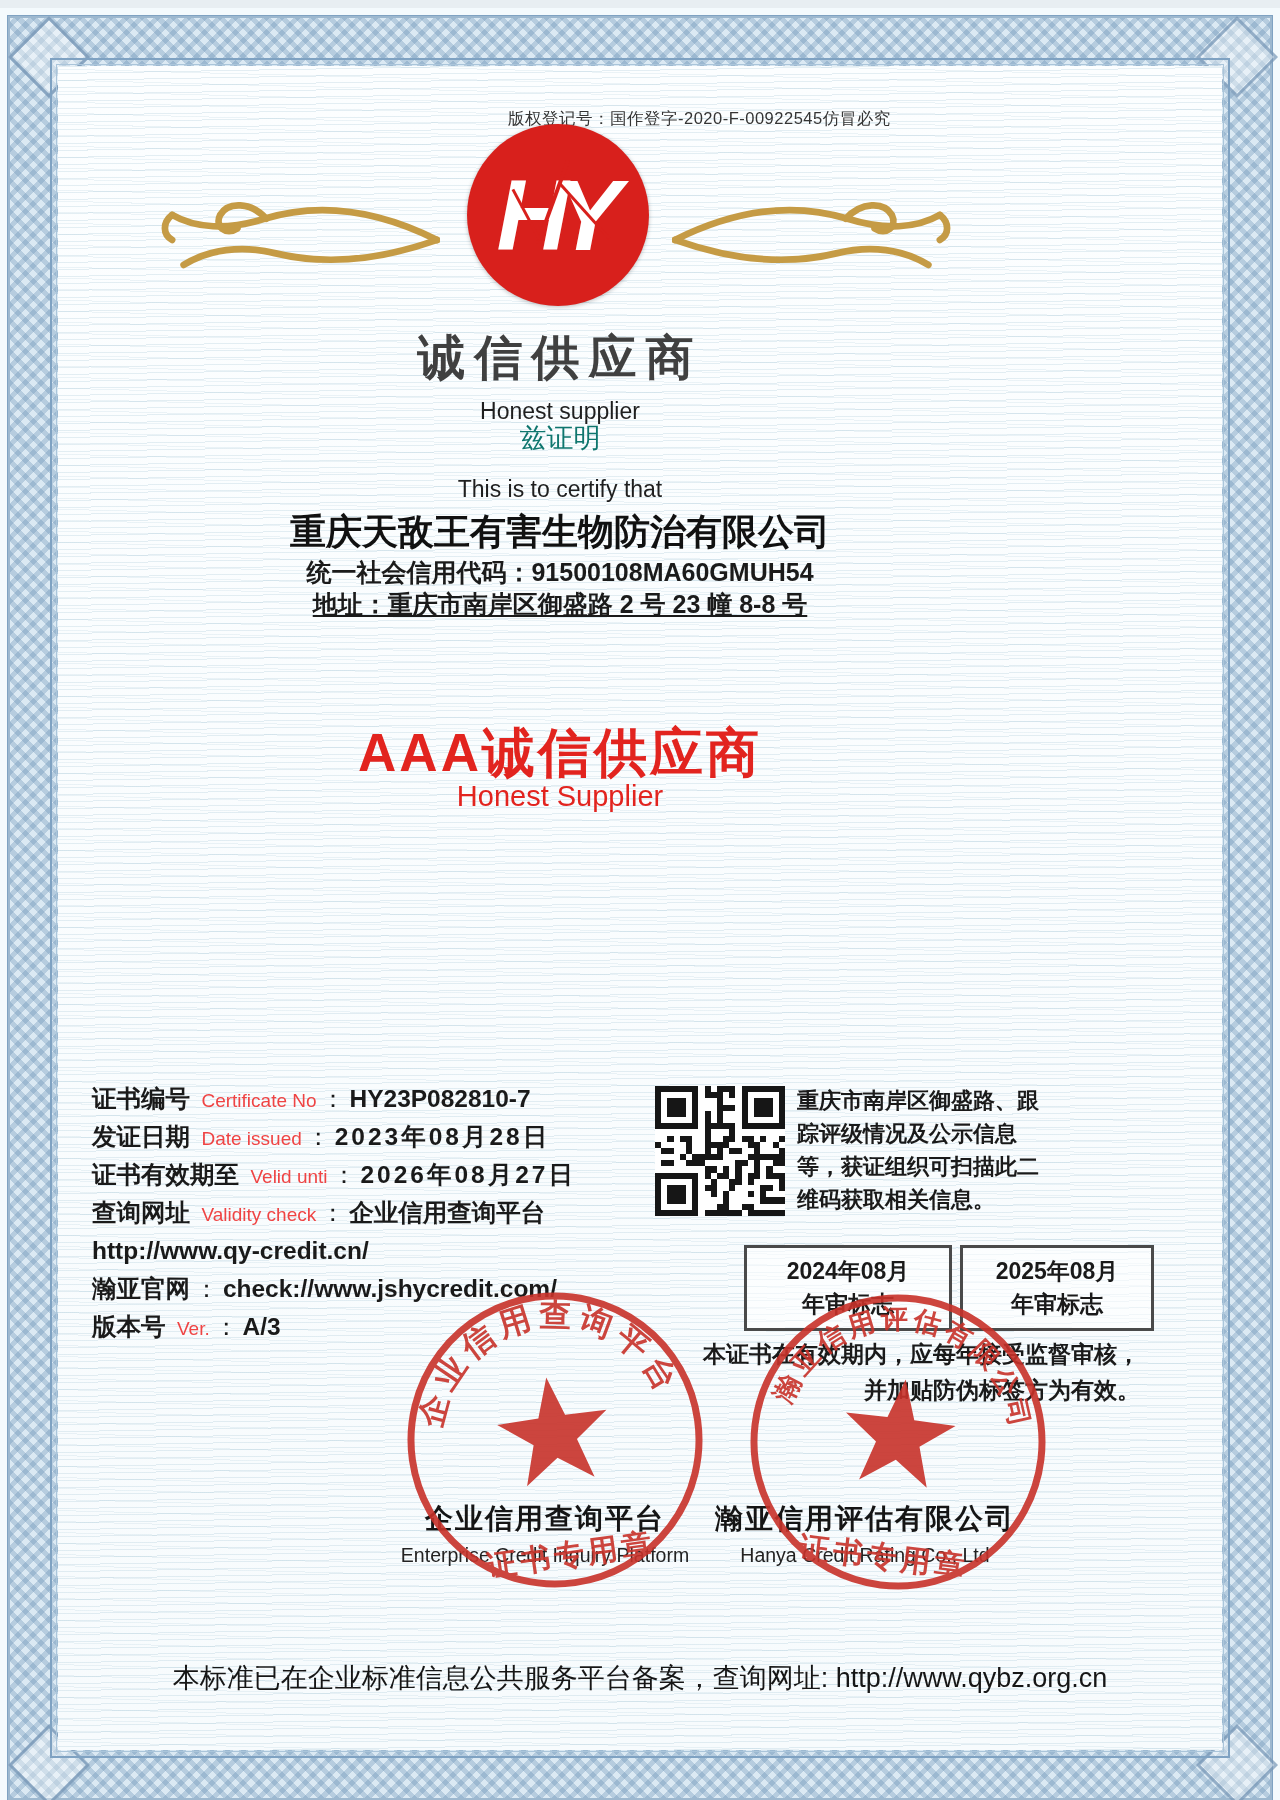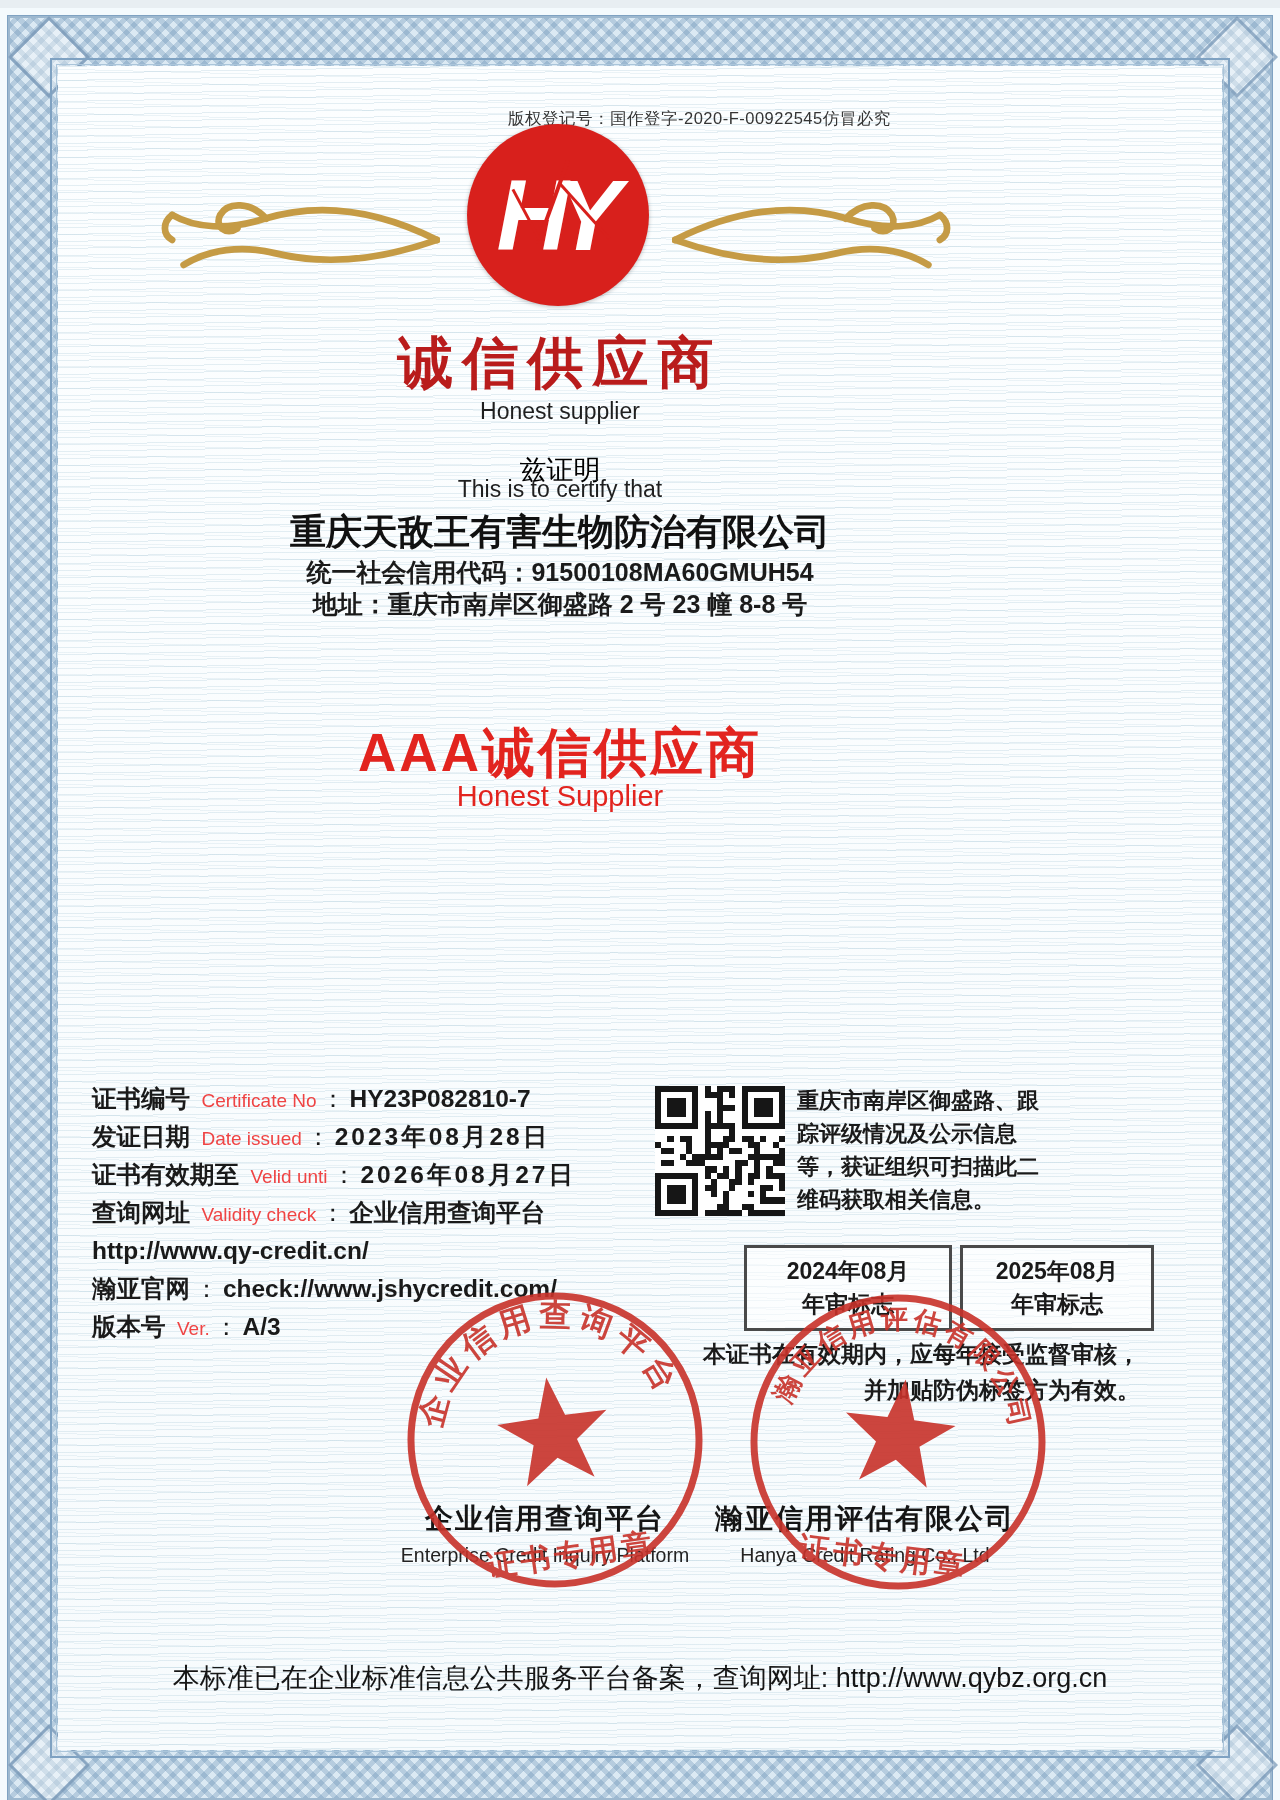--- a/index.html
+++ b/index.html
@@ -40,27 +40,27 @@
     transform:translateX(-6px);line-height:1;}
   .crack{position:absolute;background:#d8201c;}
   .crack.c1{left:84px;top:34px;width:4px;height:88px;transform:rotate(20deg);}
   .crack.c2{left:58px;top:62px;width:3px;height:58px;transform:rotate(-28deg);}
   .crack.c3{left:116px;top:50px;width:3px;height:74px;transform:rotate(-42deg);}
   .flourish{position:absolute;z-index:2;top:182px;}
   .flourish.left{left:150px;}
   .flourish.right{left:672px;transform:scaleX(-1);}
   
   .cline{position:absolute;left:70px;width:980px;text-align:center;z-index:2;}
-  .brand-cn{top:318px;font-size:56px;font-weight:700;letter-spacing:9px;color:#b91c1c;}
+  .brand-cn{top:318px;font-size:48px;font-weight:700;letter-spacing:9px;color:#404040;}
   .brand-en{top:390px;font-size:23px;color:#1f1f1f;}
-  .intro-cn{top:444px;font-size:27px;color:#000000;}
+  .intro-cn{top:412px;font-size:27px;color:#0f766e;}
   .intro-en{top:468px;font-size:23px;color:#1f1f1f;}
   .company{top:500px;font-size:36px;font-weight:800;color:#111;}
   .credit-code{top:548px;font-size:25px;font-weight:600;color:#1b1b1b;}
-  .address{top:580px;font-size:25px;font-weight:600;color:#1b1b1b;}
+  .address{top:580px;font-size:25px;font-weight:600;color:#1b1b1b;text-decoration:underline;}
   .award-cn{top:710px;font-size:53px;font-weight:800;color:#e2241f;letter-spacing:3px;}
   .award-en{top:772px;font-size:29px;color:#e2241f;}
   
   .details{position:absolute;left:92px;top:1072px;z-index:2;}
   .detail-row{height:38px;line-height:38px;white-space:nowrap;}
   .d-cn{font-size:24.5px;font-weight:600;color:#1a1a1a;}
   .d-en{font-size:19px;color:#ef4444;margin-left:7px;}
   .d-sep{font-size:24px;color:#1a1a1a;}
   .d-val{font-size:24.5px;color:#1a1a1a;font-weight:600;}
   .d-val.spaced{letter-spacing:3px;}

